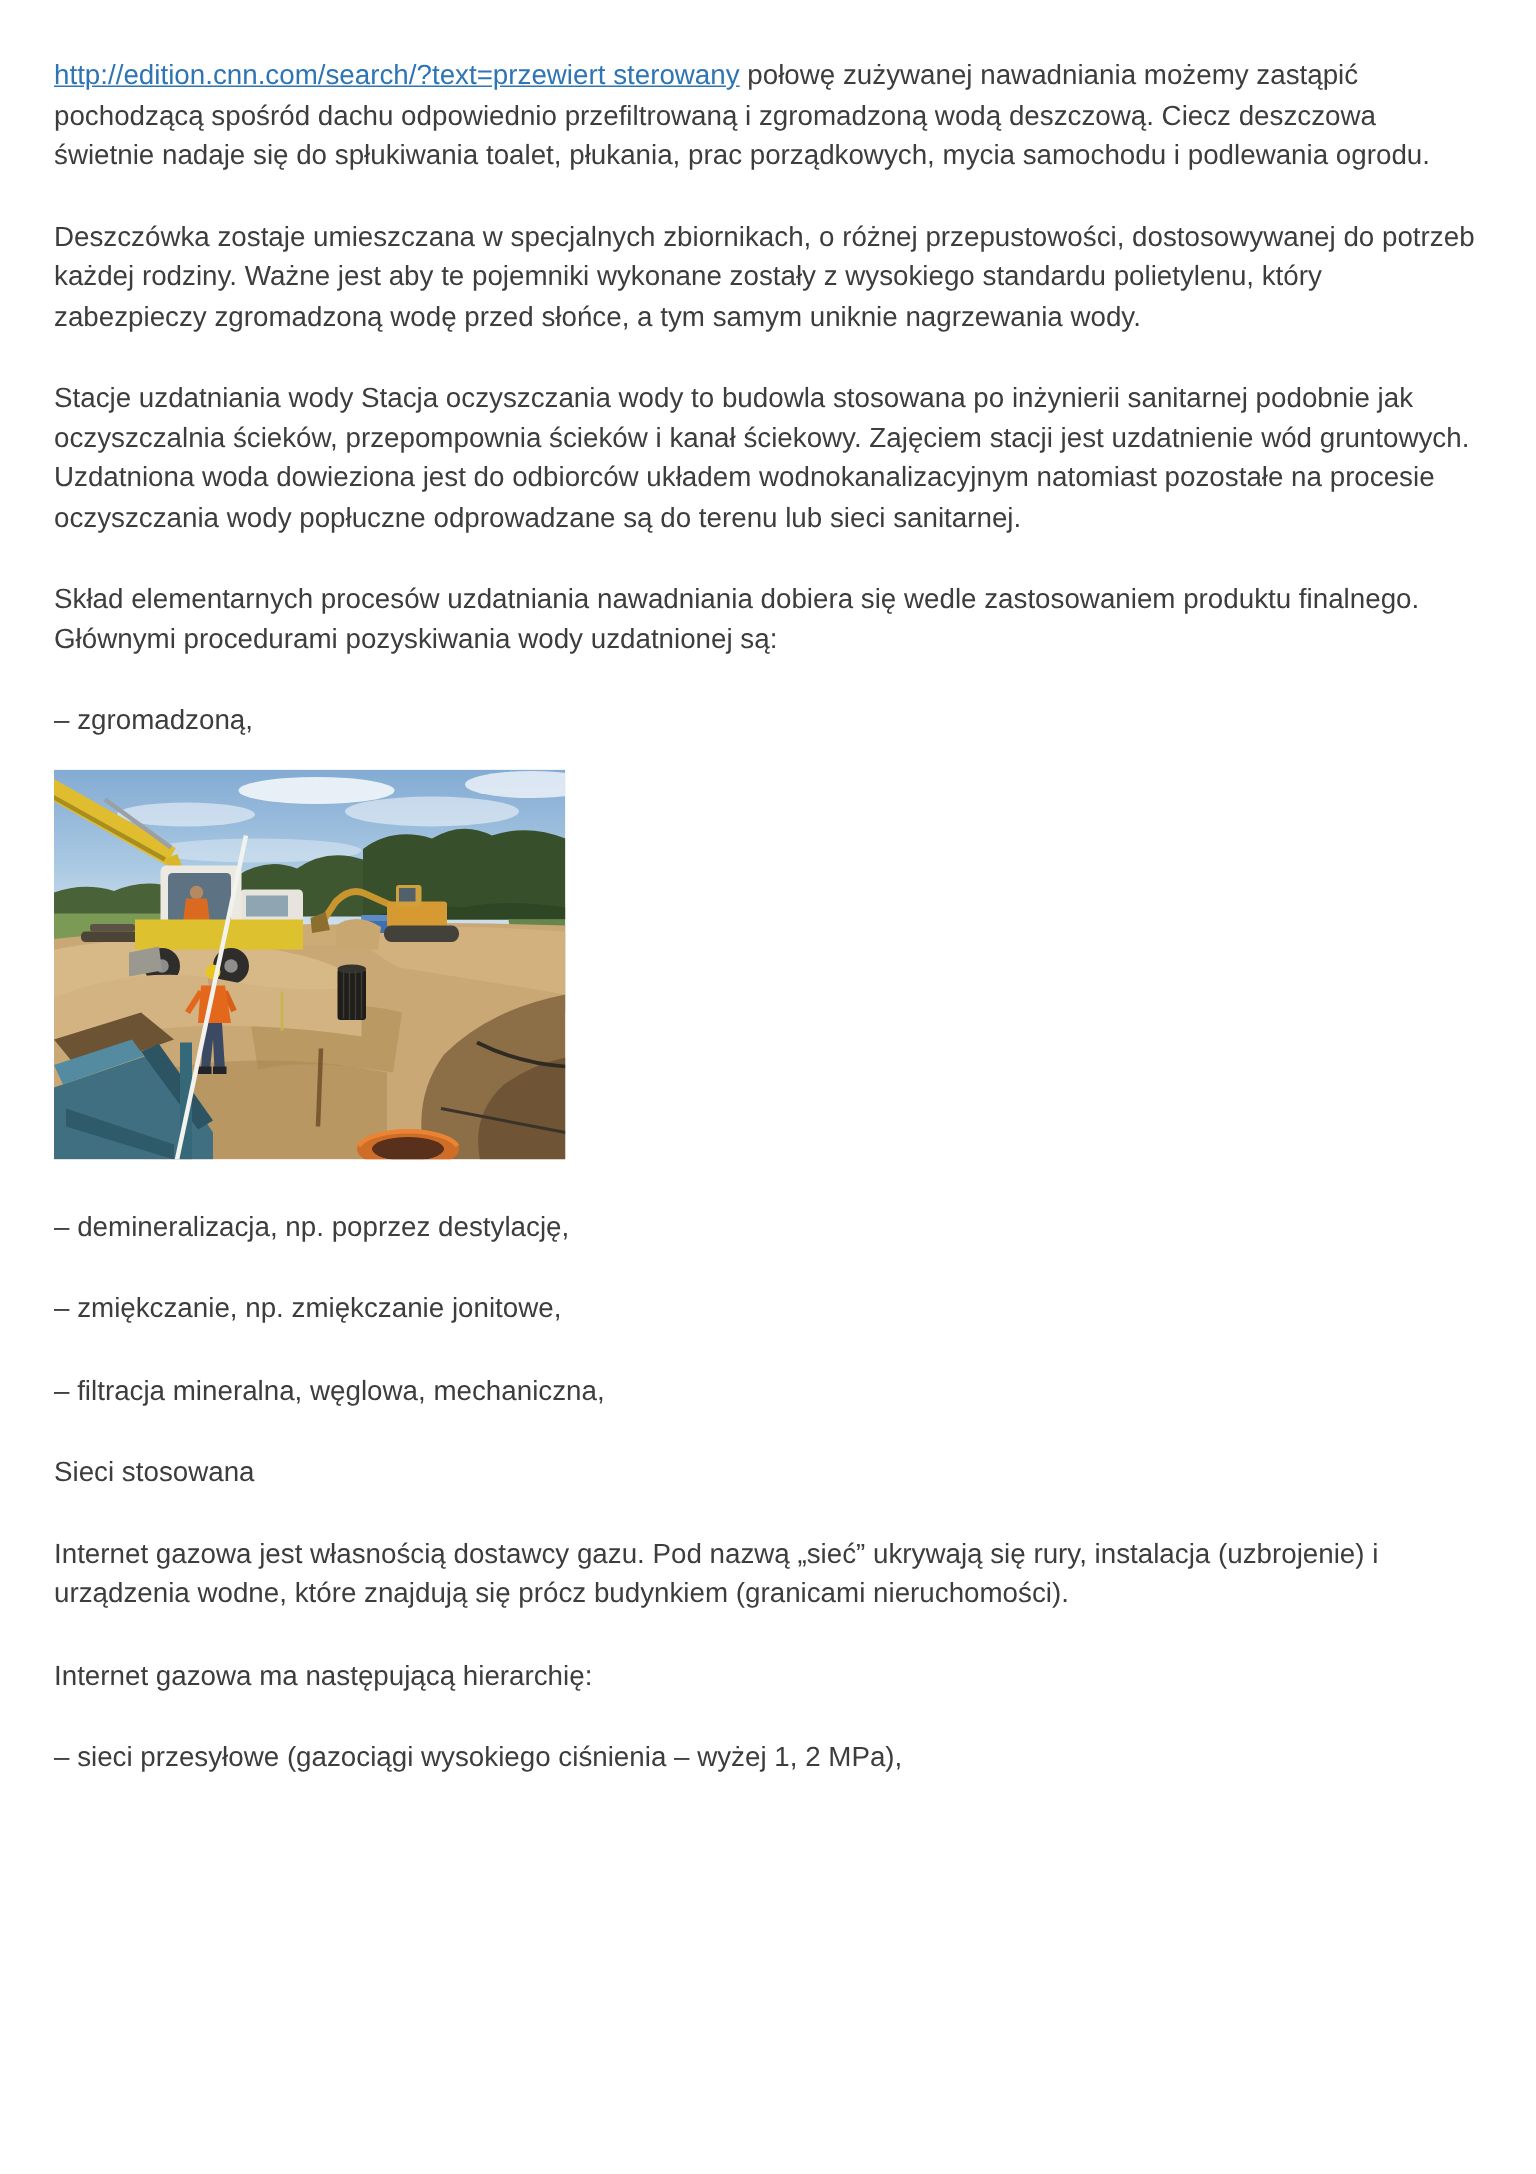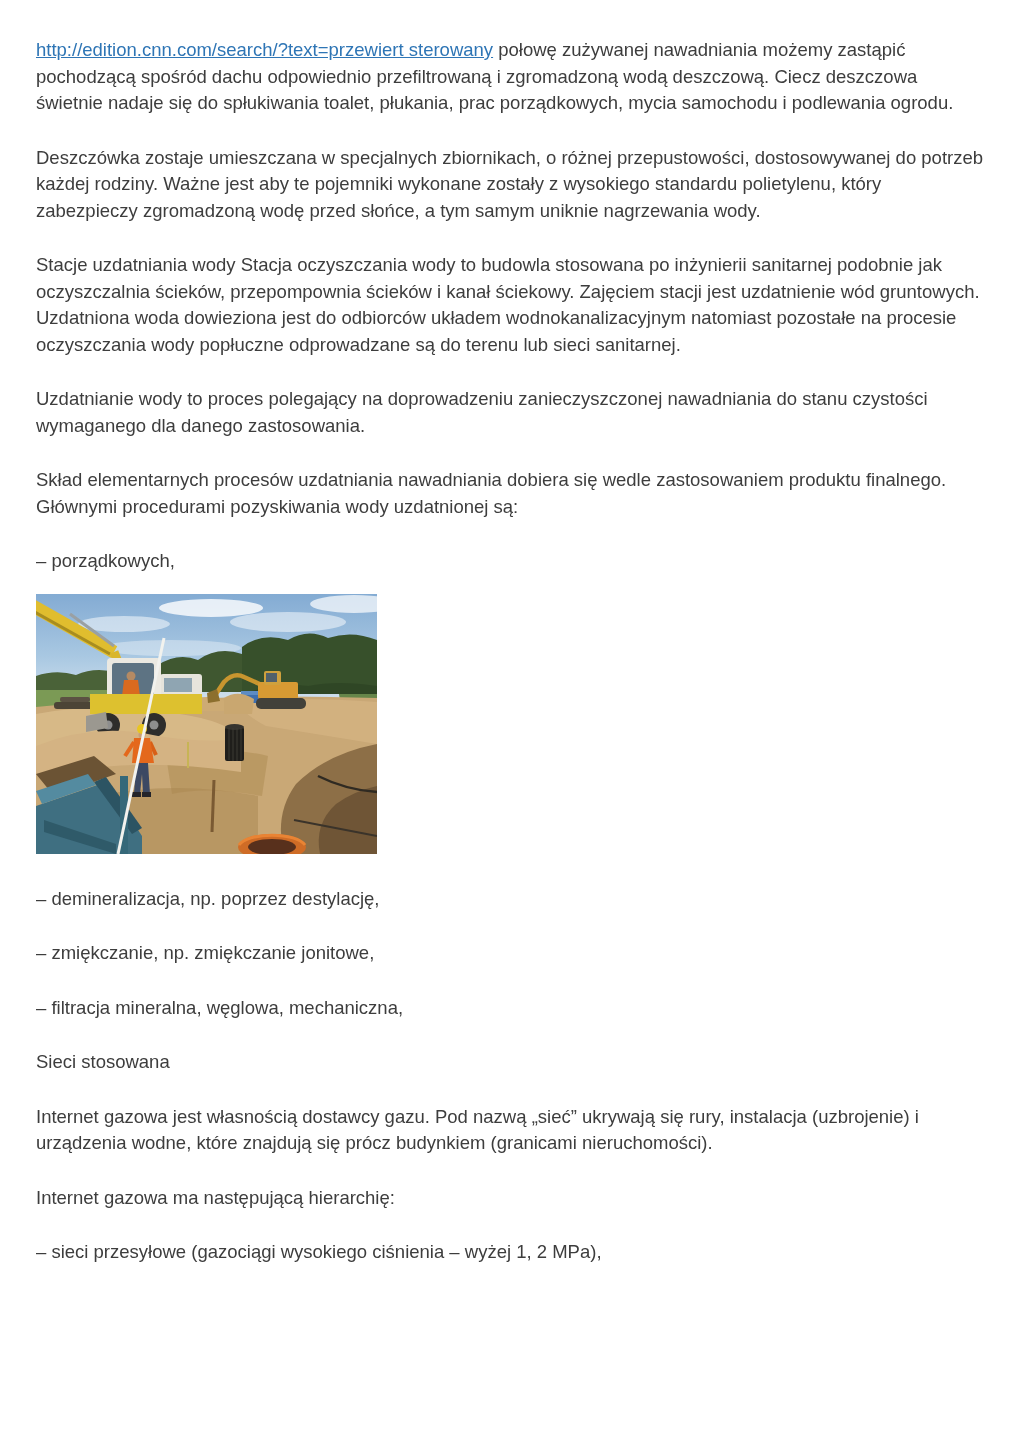--- a/index.html
+++ b/index.html
@@ -25,23 +25,22 @@
 </style>
 </head>
 <body>
 
 <div class="page">
 
   <p><a class="doc-link" href="#">http://edition.cnn.com/search/?text=przewiert sterowany</a><span> połowę zużywanej nawadniania możemy zastąpić pochodzącą spośród dachu odpowiednio przefiltrowaną i zgromadzoną wodą deszczową. Ciecz deszczowa świetnie nadaje się do spłukiwania toalet, płukania, prac porządkowych, mycia samochodu i podlewania ogrodu.</span></p>
 
   <p>Deszczówka zostaje umieszczana w specjalnych zbiornikach, o różnej przepustowości, dostosowywanej do potrzeb każdej rodziny. Ważne jest aby te pojemniki wykonane zostały z wysokiego standardu polietylenu, który zabezpieczy zgromadzoną wodę przed słońce, a tym samym uniknie nagrzewania wody.</p>
   <p>Stacje uzdatniania wody Stacja oczyszczania wody to budowla stosowana po inżynierii sanitarnej podobnie jak oczyszczalnia ścieków, przepompownia ścieków i kanał ściekowy. Zajęciem stacji jest uzdatnienie wód gruntowych. Uzdatniona woda dowieziona jest do odbiorców układem wodnokanalizacyjnym natomiast pozostałe na procesie oczyszczania wody popłuczne odprowadzane są do terenu lub sieci sanitarnej.</p>
-  <p>Uzdatnianie wody to proces polegający na doprowadzeniu zanieczyszczonej nawadniania do stanu czystości wymaganego dla danego zastosowania.</p>
   <p>Skład elementarnych procesów uzdatniania nawadniania dobiera się wedle zastosowaniem produktu finalnego. Głównymi procedurami pozyskiwania wody uzdatnionej są:</p>
-  <p>– porządkowych,</p>
+  <p>– zgromadzoną,</p>
 
   <div class="photo-wrap">
     <svg viewBox="0 0 341 260" width="341" height="260">
       <defs>
         <linearGradient id="skyg" x1="0" x2="0" y1="0" y2="1">
           <stop offset="0%" stop-color="#83abd3"></stop>
           <stop offset="55%" stop-color="#a9c8e2"></stop>
           <stop offset="100%" stop-color="#d7e4ef"></stop>
         </linearGradient>
       </defs>

